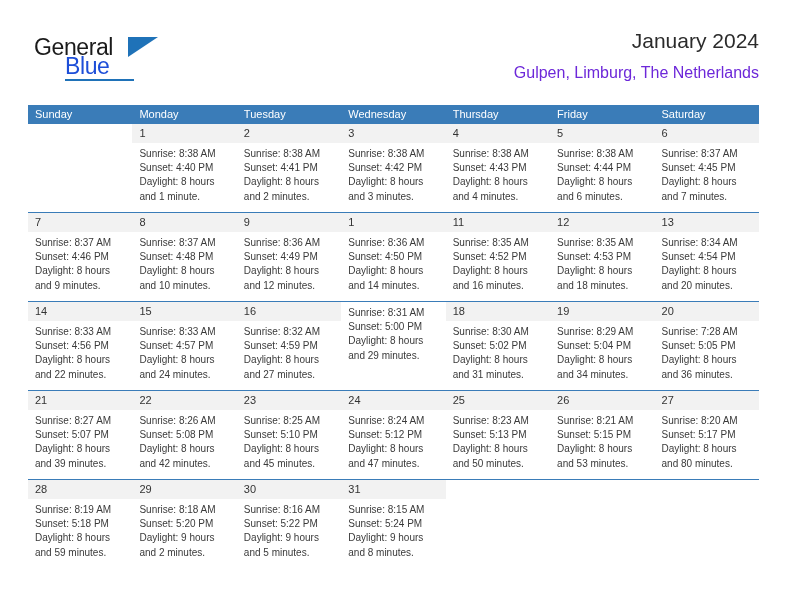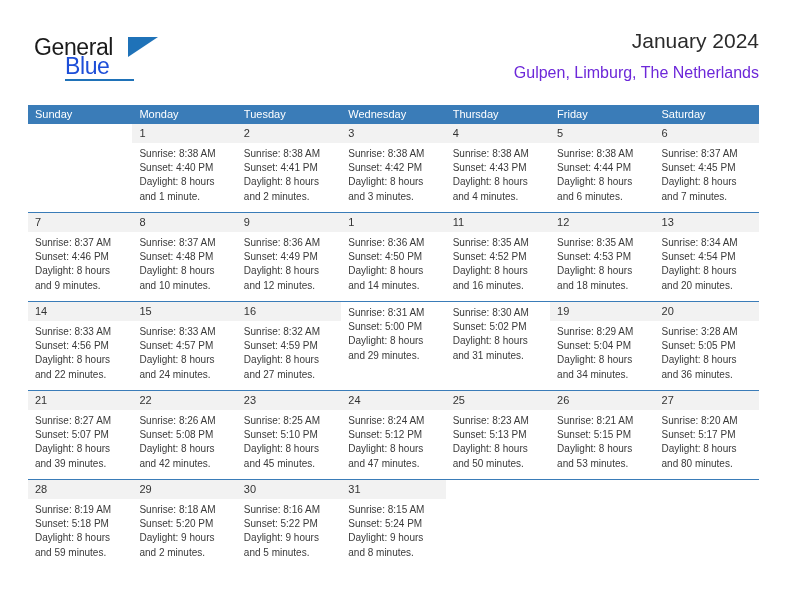--- a/index.html
+++ b/index.html
@@ -376,20 +376,23 @@
           </div>
           <div class="day">
             <div class="day-lines">
               <div class="day-line">Sunrise: 8:31 AM</div>
               <div class="day-line">Sunset: 5:00 PM</div>
               <div class="day-line">Daylight: 8 hours</div>
               <div class="day-line">and 29 minutes.</div>
             </div>
           </div>
           <div class="day">
+            <div class="day-num-band">
+              <div class="day-num">18</div>
+            </div>
             <div class="day-lines">
               <div class="day-line">Sunrise: 8:30 AM</div>
               <div class="day-line">Sunset: 5:02 PM</div>
               <div class="day-line">Daylight: 8 hours</div>
               <div class="day-line">and 31 minutes.</div>
             </div>
           </div>
           <div class="day">
             <div class="day-num-band">
               <div class="day-num">19</div>
@@ -399,21 +402,21 @@
               <div class="day-line">Sunset: 5:04 PM</div>
               <div class="day-line">Daylight: 8 hours</div>
               <div class="day-line">and 34 minutes.</div>
             </div>
           </div>
           <div class="day">
             <div class="day-num-band">
               <div class="day-num">20</div>
             </div>
             <div class="day-lines">
-              <div class="day-line">Sunrise: 3:28 AM</div>
+              <div class="day-line">Sunrise: 7:28 AM</div>
               <div class="day-line">Sunset: 5:05 PM</div>
               <div class="day-line">Daylight: 8 hours</div>
               <div class="day-line">and 36 minutes.</div>
             </div>
           </div>
         </div>
         <div class="week">
           <div class="day">
             <div class="day-num-band">
               <div class="day-num">21</div>

